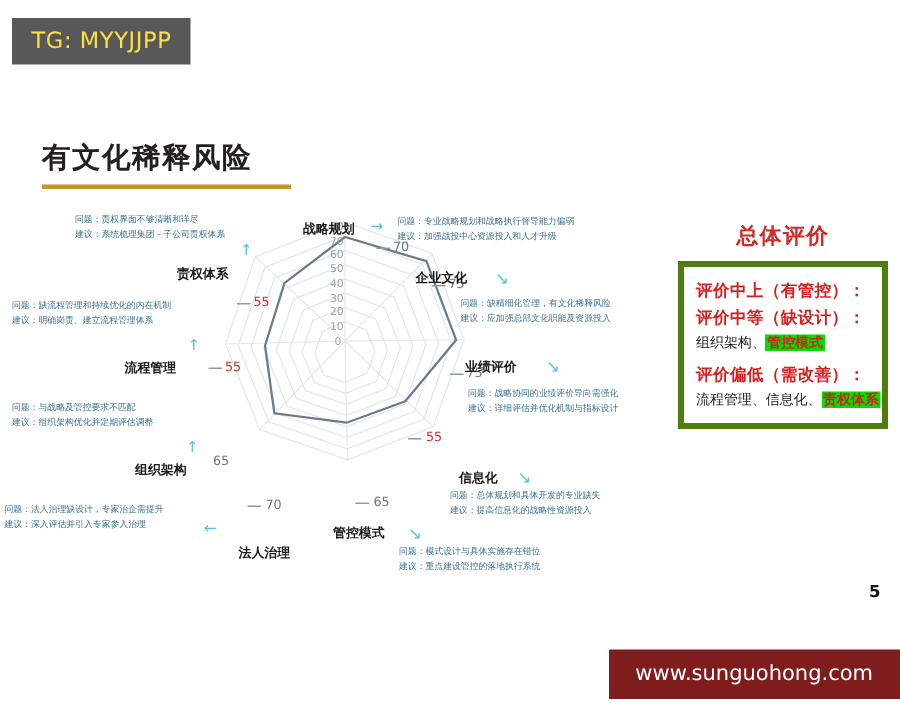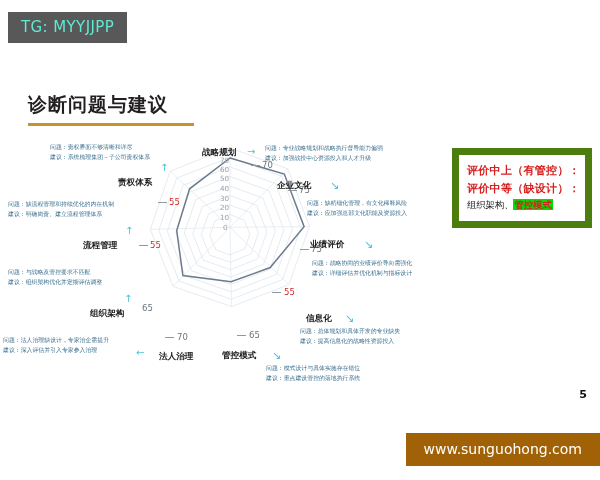--- a/index.html
+++ b/index.html
@@ -9,21 +9,21 @@
     background: #ffffff;
     position: relative;
     overflow: hidden;
   }
 
   
   #tg-badge {
     position: absolute;
     left: 8px; top: 12px;
     background: #585858;
-    color: #5eead4;
+    color: #fde047;
     font-size: 15px;
     letter-spacing: .4px;
     padding: 6px 13px 7px 13px;
     white-space: nowrap;
   }
 
   
   #page-title-wrap { position: absolute; left: 28px; top: 92px; }
   #page-title {
     font-size: 19px;
@@ -97,21 +97,21 @@
   #eval-panel { position: absolute; left: 452px; top: 148px; width: 140px; }
   #eval-title {
     text-align: center;
     color: #d32a2a;
     font-size: 14.5px;
     font-weight: bold;
     letter-spacing: 1px;
     margin-bottom: 7px;
   }
   #eval-box {
-    border: 7px solid #4d7c0f;
+    border: 4px solid #4d7c0f;
     padding: 8px 7px 9px 8px;
     background: #fff;
   }
   .eval-head {
     color: #d81f1f;
     font-size: 11px;
     font-weight: bold;
     letter-spacing: .3px;
     white-space: nowrap;
     margin-bottom: 3px;
@@ -134,34 +134,34 @@
   #page-num {
     position: absolute;
     right: 13px; top: 388px;
     font-size: 11px;
     font-weight: bold;
     color: #111;
   }
   #footer-url {
     position: absolute;
     right: 0; bottom: 14px;
-    background: #a16207;
+    background: #7f1d1d;
     color: #fff;
     font-size: 14px;
     padding: 8px 18px 9px 18px;
     white-space: nowrap;
   }
 </style>
 </head>
 <body>
 
 <div id="tg-badge">TG: MYYJJPP</div>
 
 <div id="page-title-wrap">
-  <div id="page-title">诊断问题与建议</div>
+  <div id="page-title">有文化稀释风险</div>
   <div id="title-rule"></div>
 </div>
 
 <div id="chart-area">
   <svg id="radar-svg" viewBox="0 0 200 210">
     <g>
       <polygon class="ring" points="100,10 157.9,30.9 179.4,88.5 158.8,146.6 101.6,168.6 43.1,148.4 20.3,91.4 40.2,33.1 99.1,10.1"></polygon>
       <polygon class="ring" points="100,19.5 151.7,38.2 170.9,89.6 152.5,141.5 101.4,161.2 49.2,143.2 28.8,92.3 46.6,40.2 99.2,19.6"></polygon>
       <polygon class="ring" points="100,29 145.4,45.5 162.4,90.7 146.2,136.4 101.2,153.8 55.3,138 37.3,93.2 53,47.3 99.3,29.1"></polygon>
       <polygon class="ring" points="100,38.5 139.2,52.8 153.9,91.8 139.9,131.3 101.0,146.4 61.4,132.8 45.8,94.1 59.4,54.4 99.4,38.6"></polygon>
@@ -220,21 +220,21 @@
 <div class="vlabel red" style="left:150px; top:240px;">55</div>
 
 <div class="vdash" style="left:158px; top:202px;"></div>
 <div class="vlabel red" style="left:169px; top:197px;">55</div>
 
 <div class="axis-name" style="left:202px; top:147px;">战略规划</div>
 <div class="axis-name" style="left:277px; top:180px;font-family:Liberation Serif, serif;">企业文化</div>
 <div class="axis-name" style="left:310px; top:239px;">业绩评价</div>
 <div class="axis-name" style="left:306px; top:313px;">信息化</div>
 <div class="axis-name" style="left:222px; top:350px;">管控模式</div>
-<div class="axis-name" style="left:159px; top:351px;">法人治理</div>
+<div class="axis-name" style="left:159px; top:363px;">法人治理</div>
 <div class="axis-name" style="left:90px;  top:308px;">组织架构</div>
 <div class="axis-name" style="left:83px;  top:240px;">流程管理</div>
 <div class="axis-name" style="left:118px; top:177px;">责权体系</div>
 
 <div class="arrow" style="left:160px; top:163px;">↑</div>
 <div class="arrow" style="left:125px; top:226px;">↑</div>
 <div class="arrow" style="left:124px; top:294px;">↑</div>
 <div class="arrow" style="left:136px; top:348px;">←</div>
 <div class="arrow" style="left:247px; top:147px;">→</div>
 <div class="arrow down" style="left:330px; top:180px;">↘</div>
@@ -281,27 +281,32 @@
   <div>问题：总体规划和具体开发的专业缺失</div>
   <div>建议：提高信息化的战略性资源投入</div>
 </div>
 
 <div class="anno anno-right" style="left:266px; top:364px;">
   <div>问题：模式设计与具体实施存在错位</div>
   <div>建议：重点建设管控的落地执行系统</div>
 </div>
 
 <div id="eval-panel">
+  <div id="eval-title">总体评价</div>
   <div id="eval-box">
 
     <div class="eval-head">评价中上（有管控）：</div>
 
     <div class="eval-head">评价中等（缺设计）：</div>
     <div class="eval-body">
       <span>组织架构、</span><span class="hl">管控模式</span>
     </div>
 
+    <div class="eval-head">评价偏低（需改善）：</div>
+    <div class="eval-body">
+      <span>流程管理、信息化、</span><span class="hl">责权体系</span>
+    </div>
 
   </div>
 </div>
 
 <div id="page-num">5</div>
 <div id="footer-url">www.sunguohong.com</div>
 
 </body></html>

